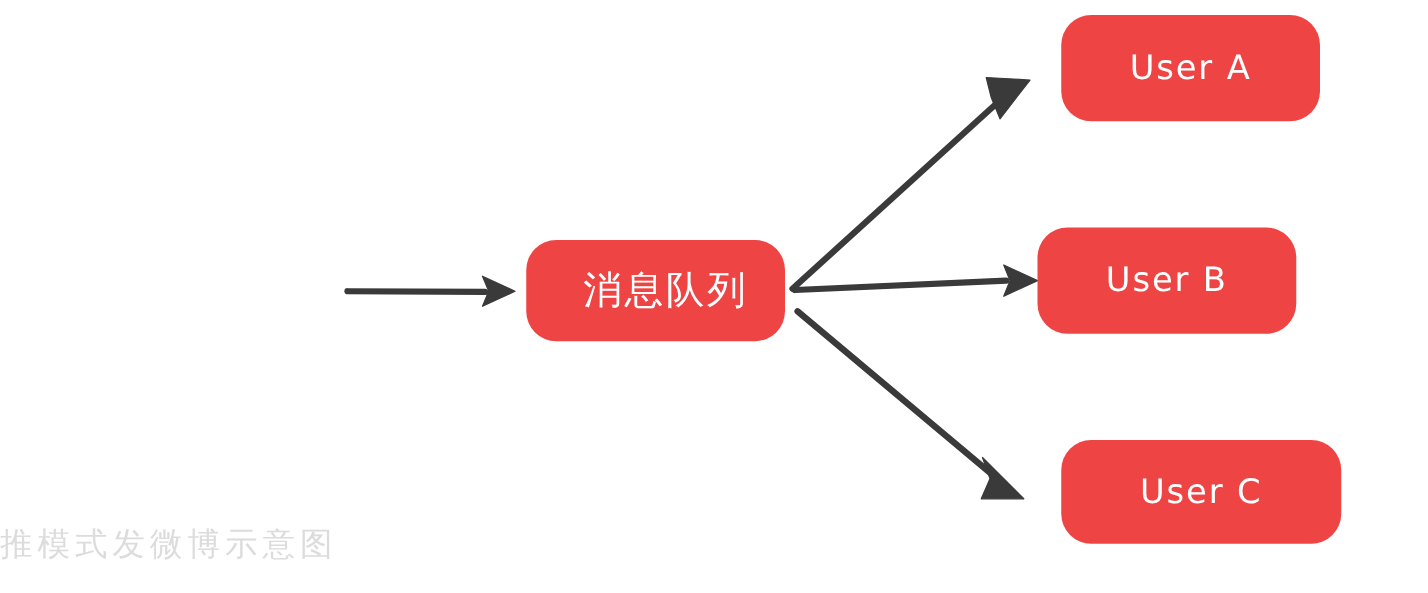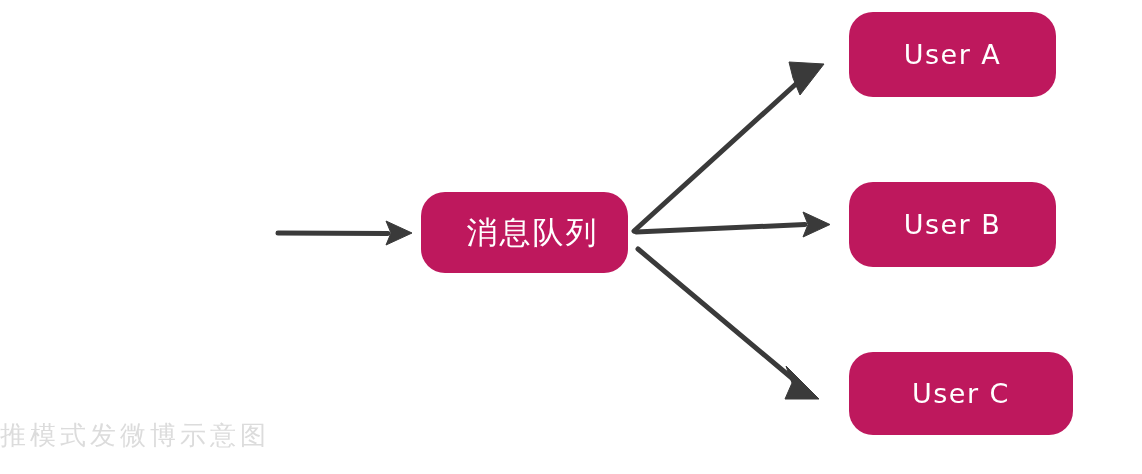--- a/index.html
+++ b/index.html
@@ -11,21 +11,21 @@
     position: relative;
     width: 1142px;
     height: 474px;
     background: #ffffff;
     overflow: hidden;
     font-family: "DejaVu Sans", sans-serif;
   }
   .node {
     position: absolute;
     box-sizing: border-box;
-    background: #be185d;
+    background: #ef4444;
     border-radius: 24px;
     display: flex;
     align-items: center;
     justify-content: center;
     color: #ffffff;
     user-select: none;
   }
   .node-label {
     color: #ffffff;
     line-height: 1;
@@ -39,21 +39,21 @@
   }
   .en-label {
     font-family: "DejaVu Sans", sans-serif;
     font-size: 27px;
     letter-spacing: 1.5px;
     font-weight: 400;
   }
   #node-publish   { left: 63px;  top: 192px; width: 207px; height: 81px; }
   #node-queue     { left: 421px; top: 192px; width: 207px; height: 81px; padding-left: 16px; }
   #node-user-a    { left: 849px; top: 12px;  width: 207px; height: 85px; }
-  #node-user-b    { left: 849px; top: 182px; width: 207px; height: 85px; }
+  #node-user-b    { left: 830px; top: 182px; width: 207px; height: 85px; }
   #node-user-c    { left: 849px; top: 352px; width: 224px; height: 83px; }
 
   #edges {
     position: absolute;
     left: 0;
     top: 0;
     width: 1142px;
     height: 474px;
     pointer-events: none;
   }

